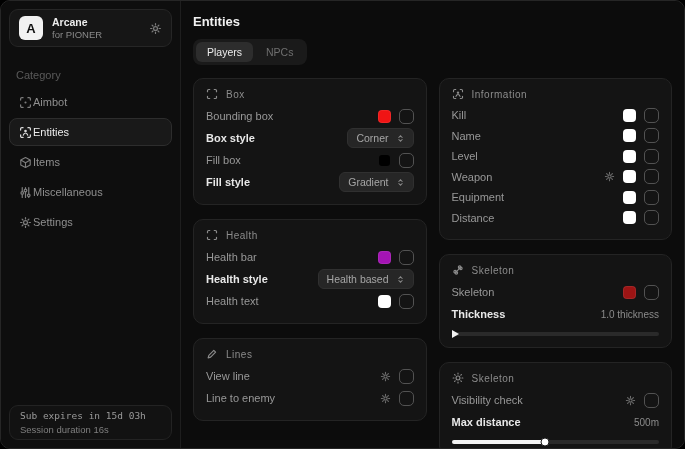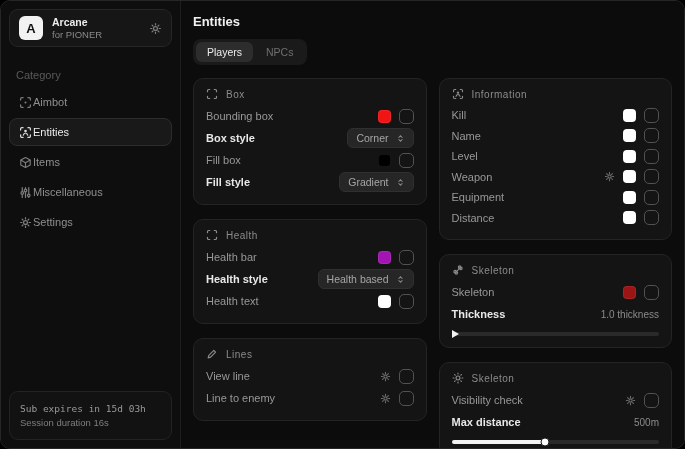--- a/index.html
+++ b/index.html
@@ -30,21 +30,21 @@
   .nav { display:flex; flex-direction:column; gap:2px; }
   .nav-item {
     display:flex; align-items:center; gap:1px; padding:7px 9px; border-radius:8px;
     font-size:11px; color:#8f8f8f; border:1px solid transparent; cursor:pointer; height:28px;
   }
   .nav-item .icon { color:#7d7d7d; }
   .nav-item.active { background:#191919; border-color:#2d2d2d; color:#ececec; }
   .nav-item.active .icon { color:#dcdcdc; }
   .sidebar-footer {
     position:absolute; left:8px; right:8px; bottom:8px;
-    background:#121212; border:1px solid #232323; border-radius:9px; padding:11px 10px;
+    background:#121212; border:1px solid #232323; border-radius:9px; padding:4px 10px;
   }
   .footer-line1 { font-family:"DejaVu Sans Mono", monospace; font-size:9.5px; color:#9a9a9a; }
   .footer-line2 { font-size:9.5px; color:#7f7f7f; margin-top:3px; }
   
   .main { flex:1; padding:13px 12px; background:#0c0c0c; overflow:hidden; }
   .page-title { font-size:13px; font-weight:bold; color:#f0f0f0; }
   .tabs {
     display:inline-flex; gap:2px; background:#1a1a1a; border-radius:8px; padding:3px;
     margin-top:10px;
   }

